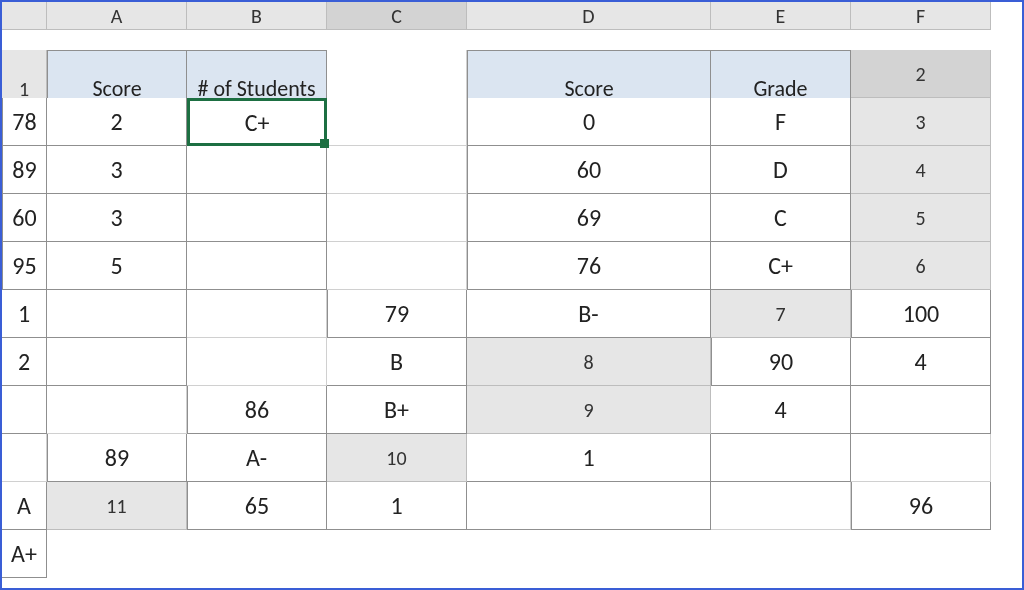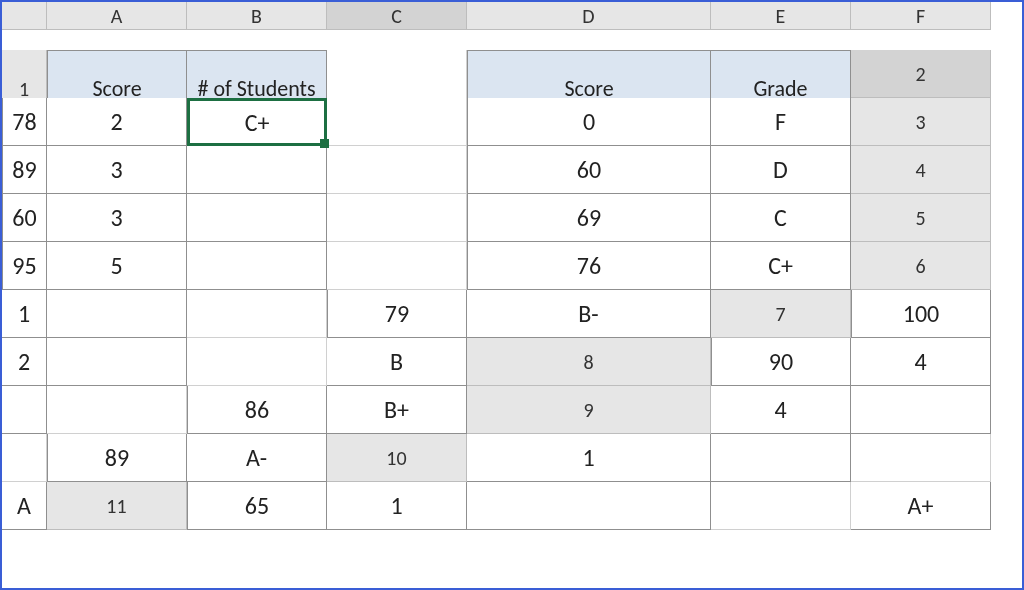--- a/index.html
+++ b/index.html
@@ -179,15 +179,16 @@
   <div class="cell dcell">1</div>
   <div class="cell dcell"></div>
   <div class="cell"></div>
   <div class="cell dcell">A</div>
 
   <div class="rowh">11</div>
   <div class="cell dcell left-edge">65</div>
   <div class="cell dcell">1</div>
   <div class="cell dcell"></div>
   <div class="cell"></div>
+  <div class="cell dcell left-edge">96</div>
   <div class="cell dcell">A+</div>
 
 </div>
 
 </body></html>

